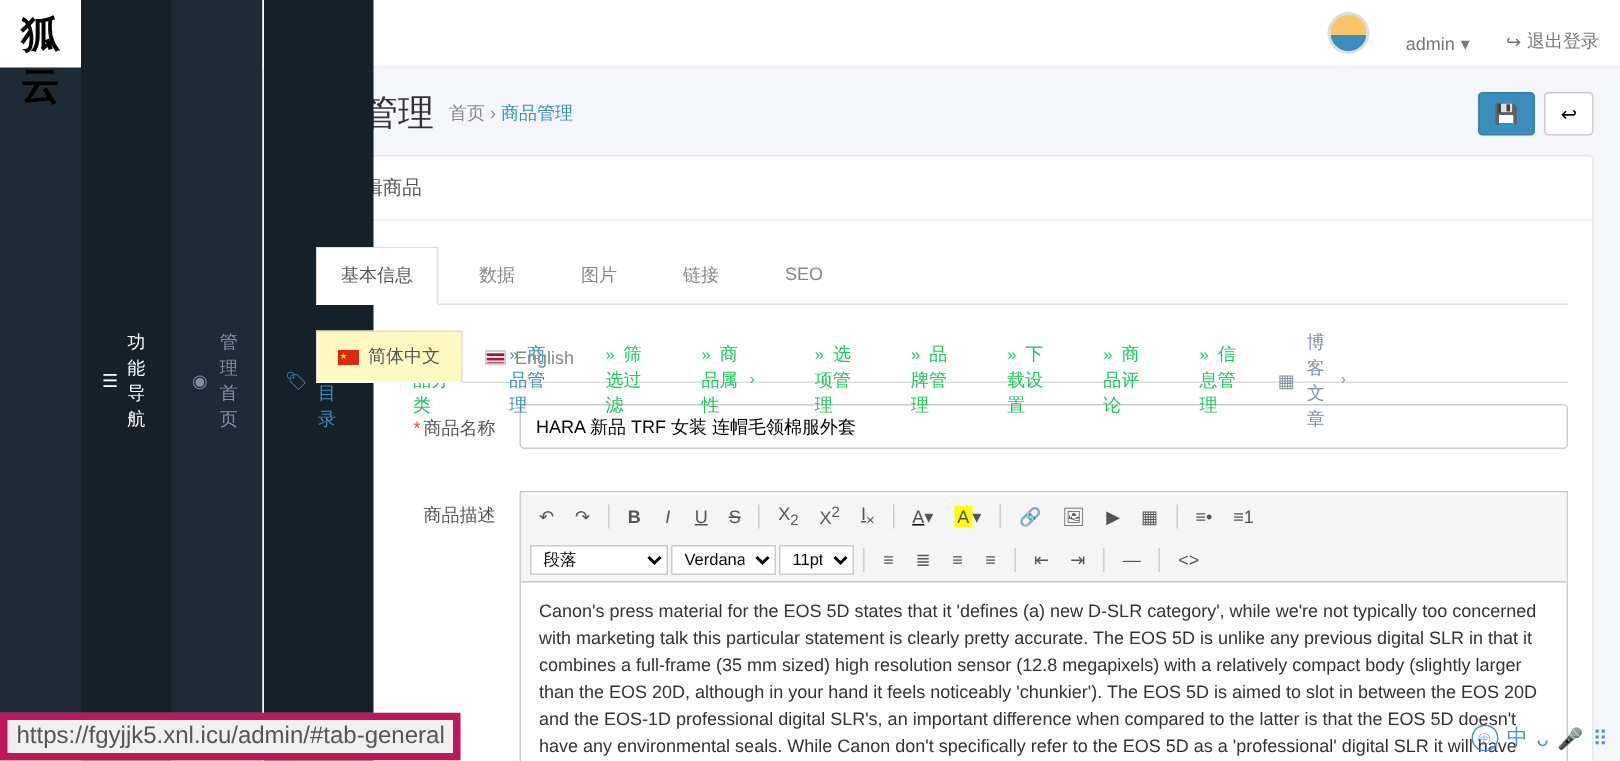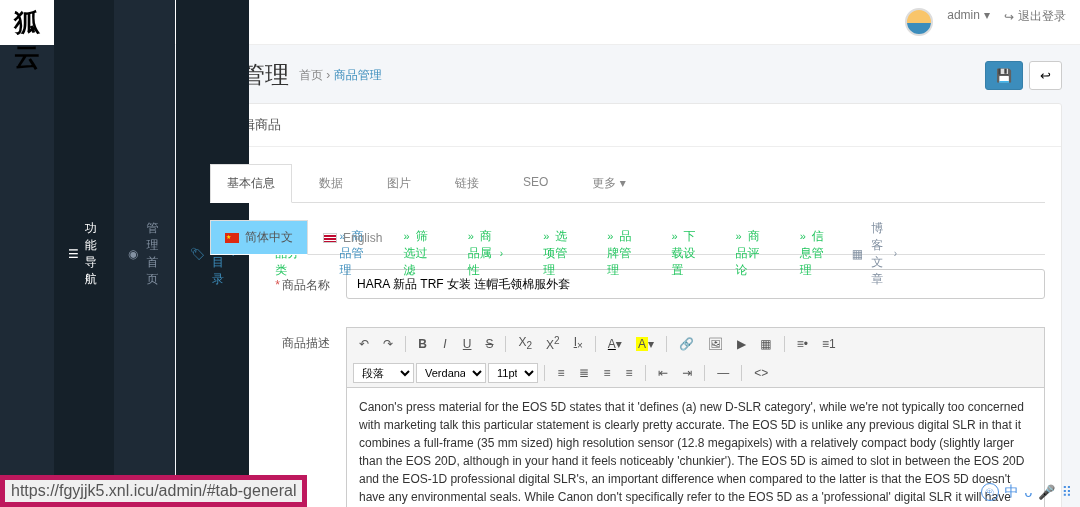--- a/index.html
+++ b/index.html
@@ -11,58 +11,58 @@
 .nav-item{padding:10px 14px;font-size:12px;display:flex;align-items:center;gap:8px;cursor:pointer;position:relative}
 .nav-item.active{background:#152029;color:#3c8dbc}
 .nav-item.sub{padding-left:26px;font-size:12px;color:#22c55e}
 .nav-item.sub.active{color:#3c8dbc;background:transparent}
 .nav-item .chev{margin-left:auto;font-size:10px}
 .nav-item .dot::before{content:"»";margin-right:6px;font-size:11px}
 .icon{display:inline-block;width:14px;text-align:center}
 .main{flex:1;display:flex;flex-direction:column;background:#f4f6f9;overflow:hidden}
 .topbar{height:45px;background:#fff;border-bottom:1px solid #eee;display:flex;align-items:center;padding:0 14px}
 .hamburger{cursor:pointer;font-size:16px;color:#555}
-.topbar-right{margin-left:auto;display:flex;align-items:flex-start;gap:14px}
+.topbar-right{margin-left:auto;display:flex;align-items:flex-end;gap:24px}
 .avatar{width:28px;height:28px;border-radius:50%;background:linear-gradient(180deg,#f9c56a 0%,#f9c56a 55%,#3c8dbc 55%,#3c8dbc 100%);border:2px solid #ddd}
 .user-menu{display:flex;align-items:center;gap:4px;color:#777;cursor:pointer;font-size:12px}
 .logout{color:#777;cursor:pointer;font-size:12px;display:flex;align-items:center;gap:4px}
 .content{flex:1;overflow-y:auto;padding:14px 18px}
 .page-head{display:flex;align-items:center;gap:10px;margin-bottom:12px}
 .page-title{font-size:24px;font-weight:300;color:#333}
 .breadcrumb{font-size:12px;color:#888}
 .breadcrumb a{color:#3c8dbc;text-decoration:none}
 .head-actions{margin-left:auto;display:flex;gap:6px}
 .btn{padding:6px 10px;border:1px solid #ccc;background:#fff;cursor:pointer;border-radius:3px;font-size:13px}
 .btn-primary{background:#3c8dbc;border-color:#367fa9;color:#fff}
 .panel{background:#fff;border:1px solid #e8e8e8;border-radius:3px;margin-bottom:14px}
 .panel-head{padding:12px 16px;border-bottom:1px solid #eee;display:flex;align-items:center;gap:8px;color:#555;font-size:13px}
 .panel-body{padding:16px}
 .tabs{display:flex;border-bottom:1px solid #ddd;gap:10px}
 .tab{padding:10px 16px;font-size:12px;color:#888;cursor:pointer;border:1px solid transparent;border-bottom:none;position:relative;top:1px}
 .tab.active{color:#555;border-color:#ddd;background:#fff;border-bottom:1px solid #fff}
 .lang-tabs{display:flex;border-bottom:1px solid #ddd;margin-top:16px}
 .lang-tab{padding:8px 14px;font-size:12px;color:#888;cursor:pointer;border:1px solid transparent;border-bottom:none;position:relative;top:1px;display:flex;align-items:center;gap:6px}
-.lang-tab.active{color:#555;border-color:#ddd;background:#7dd3fc;border-bottom:1px solid #fff}
+.lang-tab.active{color:#555;border-color:#ddd;background:#fef9c3;border-bottom:1px solid #fff}
 .flag{width:14px;height:10px;display:inline-block}
 .flag-cn{background:#de2910;position:relative}
 .flag-cn::after{content:"★";color:#ffde00;font-size:6px;position:absolute;left:1px;top:0}
 .flag-en{background:linear-gradient(#fff 50%,#bf0a30 50%);background-size:100% 3px;border:0.5px solid #ccc}
 .form-row{display:flex;align-items:flex-start;padding:14px 0;gap:16px}
 .form-label{width:120px;text-align:right;font-size:12px;color:#555;padding-top:8px}
 .form-label .req{color:#d9534f;margin-right:2px}
 .form-control{flex:1}
 .form-control input{width:100%;padding:7px 10px;border:1px solid #ccc;border-radius:3px;font-size:12px}
 .editor{border:1px solid #ccc}
 .editor-toolbar{background:#f5f5f5;border-bottom:1px solid #ccc;padding:4px 6px;display:flex;flex-wrap:wrap;align-items:center;gap:2px}
 .editor-toolbar .tb-btn{padding:3px 6px;cursor:pointer;color:#555;font-size:12px;min-width:20px;text-align:center;border-radius:2px}
 .editor-toolbar .tb-sep{width:1px;height:16px;background:#ccc;margin:0 4px}
 .editor-toolbar select{font-size:11px;padding:2px 4px;border:1px solid #ccc;background:#fff}
 .editor-toolbar .font-sel{width:70px}
 .editor-toolbar .size-sel{width:50px}
-.editor-toolbar .style-sel{width:61px}
+.editor-toolbar .style-sel{width:92px}
 .editor-content{padding:10px 12px;font-size:12px;line-height:1.5;color:#333;min-height:120px}
 .status-url{position:fixed;bottom:0;left:0;background:#f0f0f0;border:5px solid #be185d;padding:2px 6px;font-size:16px;color:#555}
 .float-icons{position:fixed;bottom:6px;right:8px;display:flex;gap:6px;align-items:center}
 .float-icons span{font-size:14px;color:#4a90e2;cursor:pointer}
 .float-icons .fi-circle{width:18px;height:18px;border:1.5px solid #4a90e2;border-radius:50%;display:flex;align-items:center;justify-content:center;font-size:9px}
 </style>
 </head>
 <body>
 
 <div class="app">
@@ -150,21 +150,20 @@
           <span>✎</span>
           <span>编辑商品</span>
         </div>
         <div class="panel-body">
           <div class="tabs">
             <div class="tab active">基本信息</div>
             <div class="tab">数据</div>
             <div class="tab">图片</div>
             <div class="tab">链接</div>
             <div class="tab">SEO</div>
-            <div class="tab"><span>更多</span> <span>▾</span></div>
           </div>
 
           <div class="lang-tabs">
             <div class="lang-tab active">
                 <span class="flag flag-cn"></span>
                 <span>简体中文</span>
               </div>
             <div class="lang-tab">
                 <span class="flag flag-en"></span>
                 <span>English</span>

